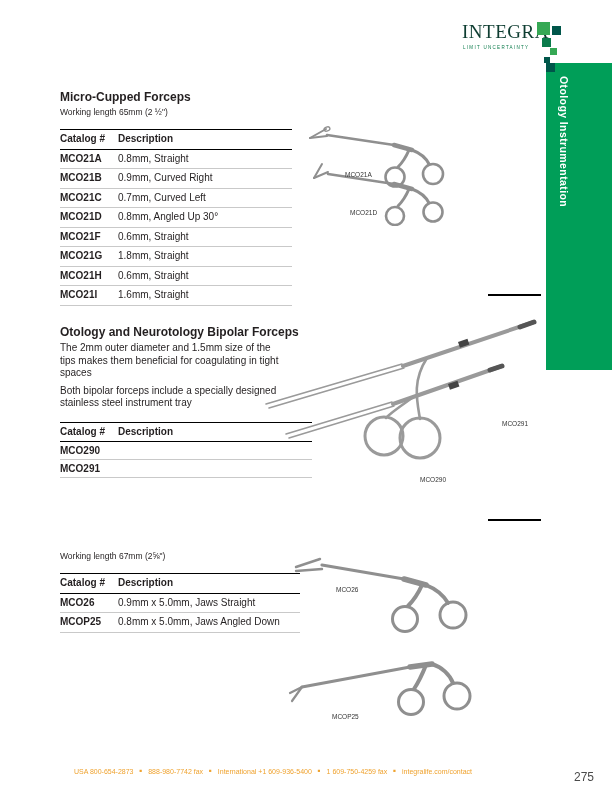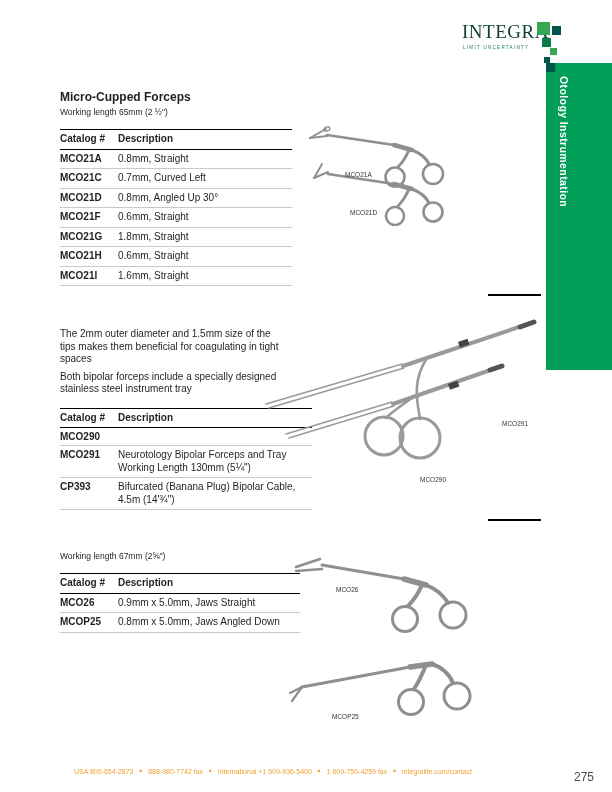--- a/index.html
+++ b/index.html
@@ -81,20 +81,24 @@
     <h2 class="sec-title">Micro-Cupped Forceps</h2>
     <p class="sec-sub">Working length 65mm (2 ½")</p>
     <div class="cat-table">
       <div class="t-head">
         <span class="c-cat">Catalog #</span>
         <span class="c-desc">Description</span>
       </div>
       <div class="t-row">
         <span class="c-cat">MCO21A</span>
         <span class="c-desc">0.8mm, Straight</span>
+      </div>
+      <div class="t-row">
+        <span class="c-cat">MCO21B</span>
+        <span class="c-desc">0.9mm, Curved Right</span>
       </div>
       <div class="t-row">
         <span class="c-cat">MCO21C</span>
         <span class="c-desc">0.7mm, Curved Left</span>
       </div>
       <div class="t-row">
         <span class="c-cat">MCO21D</span>
         <span class="c-desc">0.8mm, Angled Up 30°</span>
       </div>
       <div class="t-row">
@@ -142,38 +146,33 @@
         </g>
       </g>
     </svg>
     <div class="illus-label" style="left:47px;top:57px">MCO21A</div>
     <div class="illus-label" style="left:52px;top:95px">MCO21D</div>
   </div>
 
   <div class="divider" style="top:294px"></div>
 
   <div class="section" style="top:325px;width:252px">
+    <h2 class="sec-title">Otology and Neurotology Bipolar Forceps</h2>
     <p class="intro">The 2mm outer diameter and 1.5mm size of the tips makes them beneficial for coagulating in tight spaces</p>
     <p class="intro">Both bipolar forceps include a specially designed stainless steel instrument tray</p>
     <div class="cat-table">
       <div class="t-head">
         <span class="c-cat">Catalog #</span>
         <span class="c-desc">Description</span>
       </div>
       <div class="t-row">
         <span class="c-cat">MCO290</span>
       </div>
       <div class="t-row">
         <span class="c-cat">MCO291</span>
-        <span class="c-desc">Neurotology Bipolar Forceps and Tray
-Working Length 130mm (5¼")</span>
-      </div>
-      <div class="t-row">
-        <span class="c-cat">CP393</span>
-        <span class="c-desc">Bifurcated (Banana Plug) Bipolar Cable, 4.5m (14'¾")</span>
       </div>
     </div>
   </div>
 
   <div class="illus" style="left:262px;top:306px;width:286px;height:202px">
     <svg width="286" height="202" viewBox="0 0 286 202">
       <g stroke="#9a9a9a" fill="none" stroke-linecap="round">
 
         <path d="M4 98 L140 58" stroke-width="1.5"></path>
         <path d="M7 102 L142 62" stroke-width="1.5"></path>

